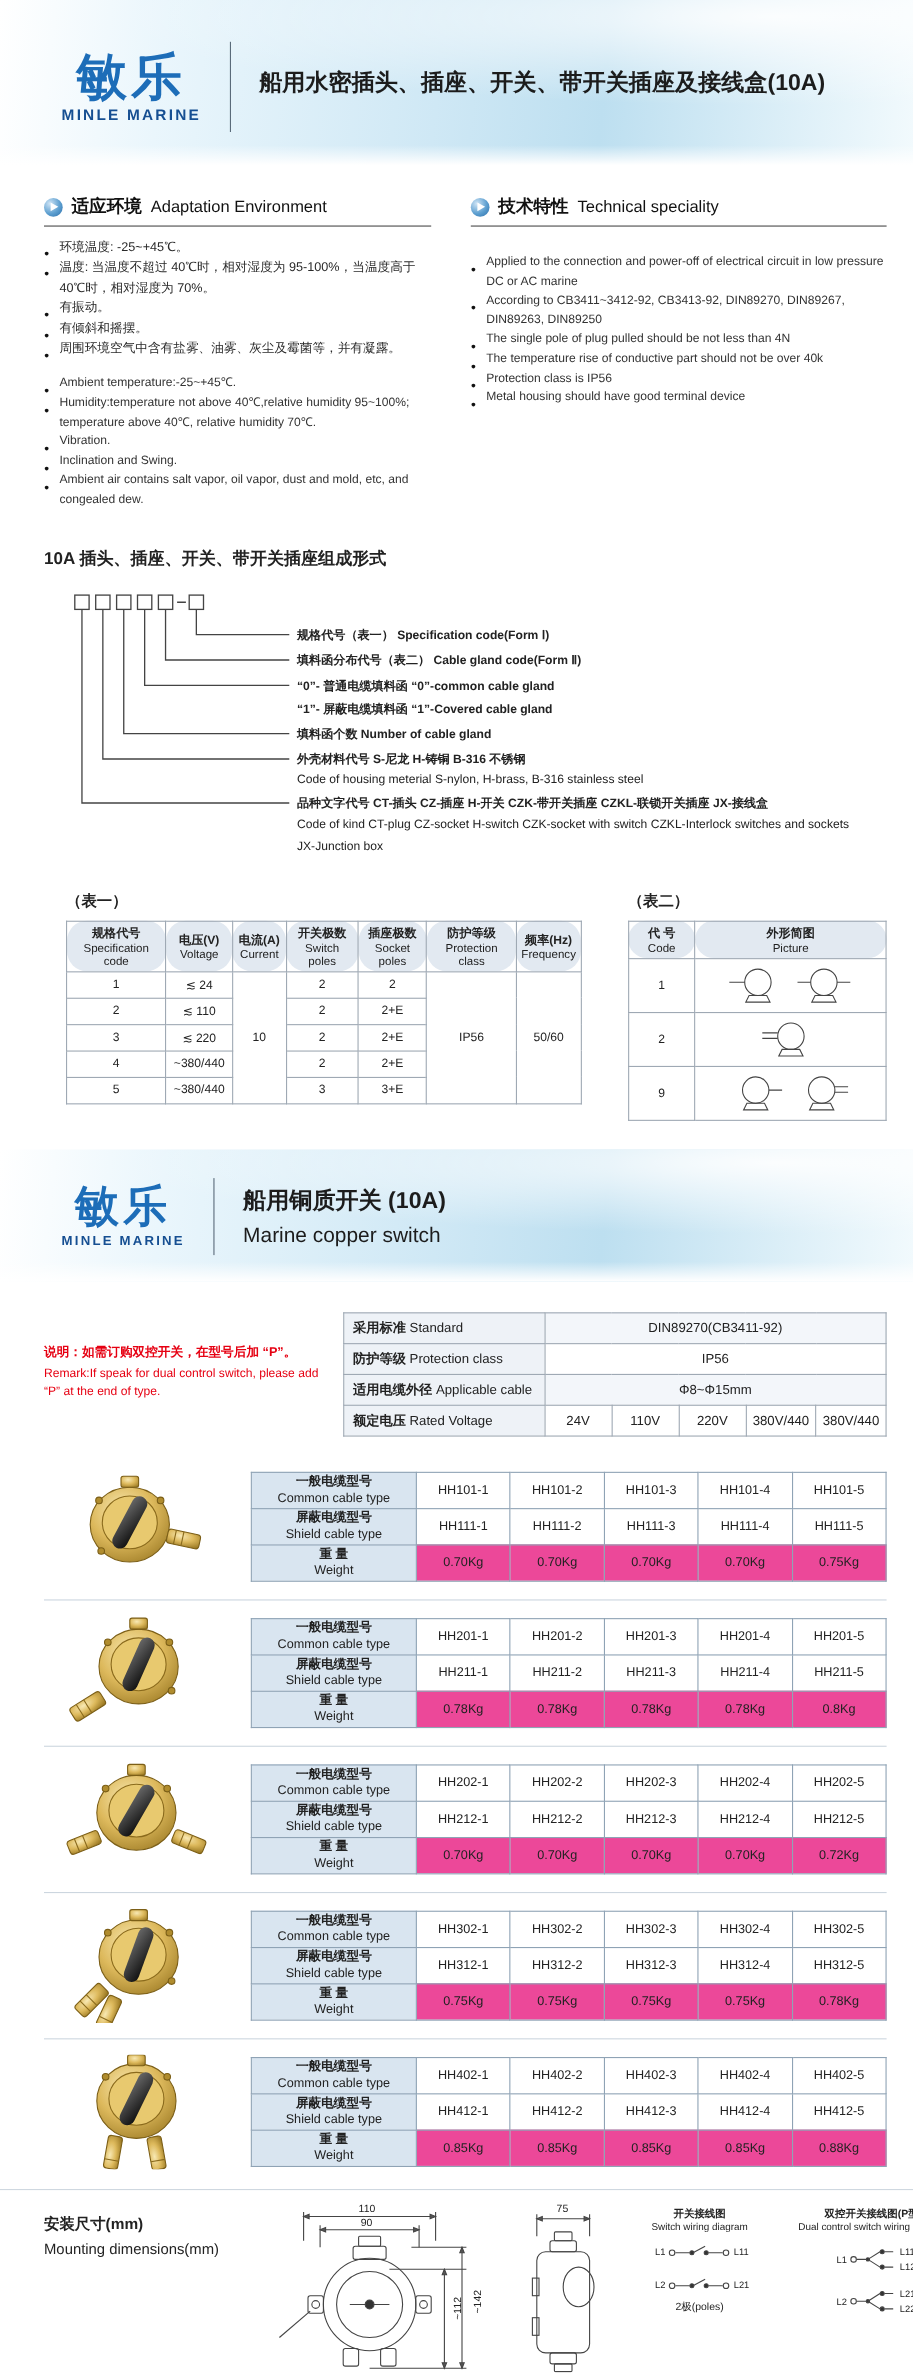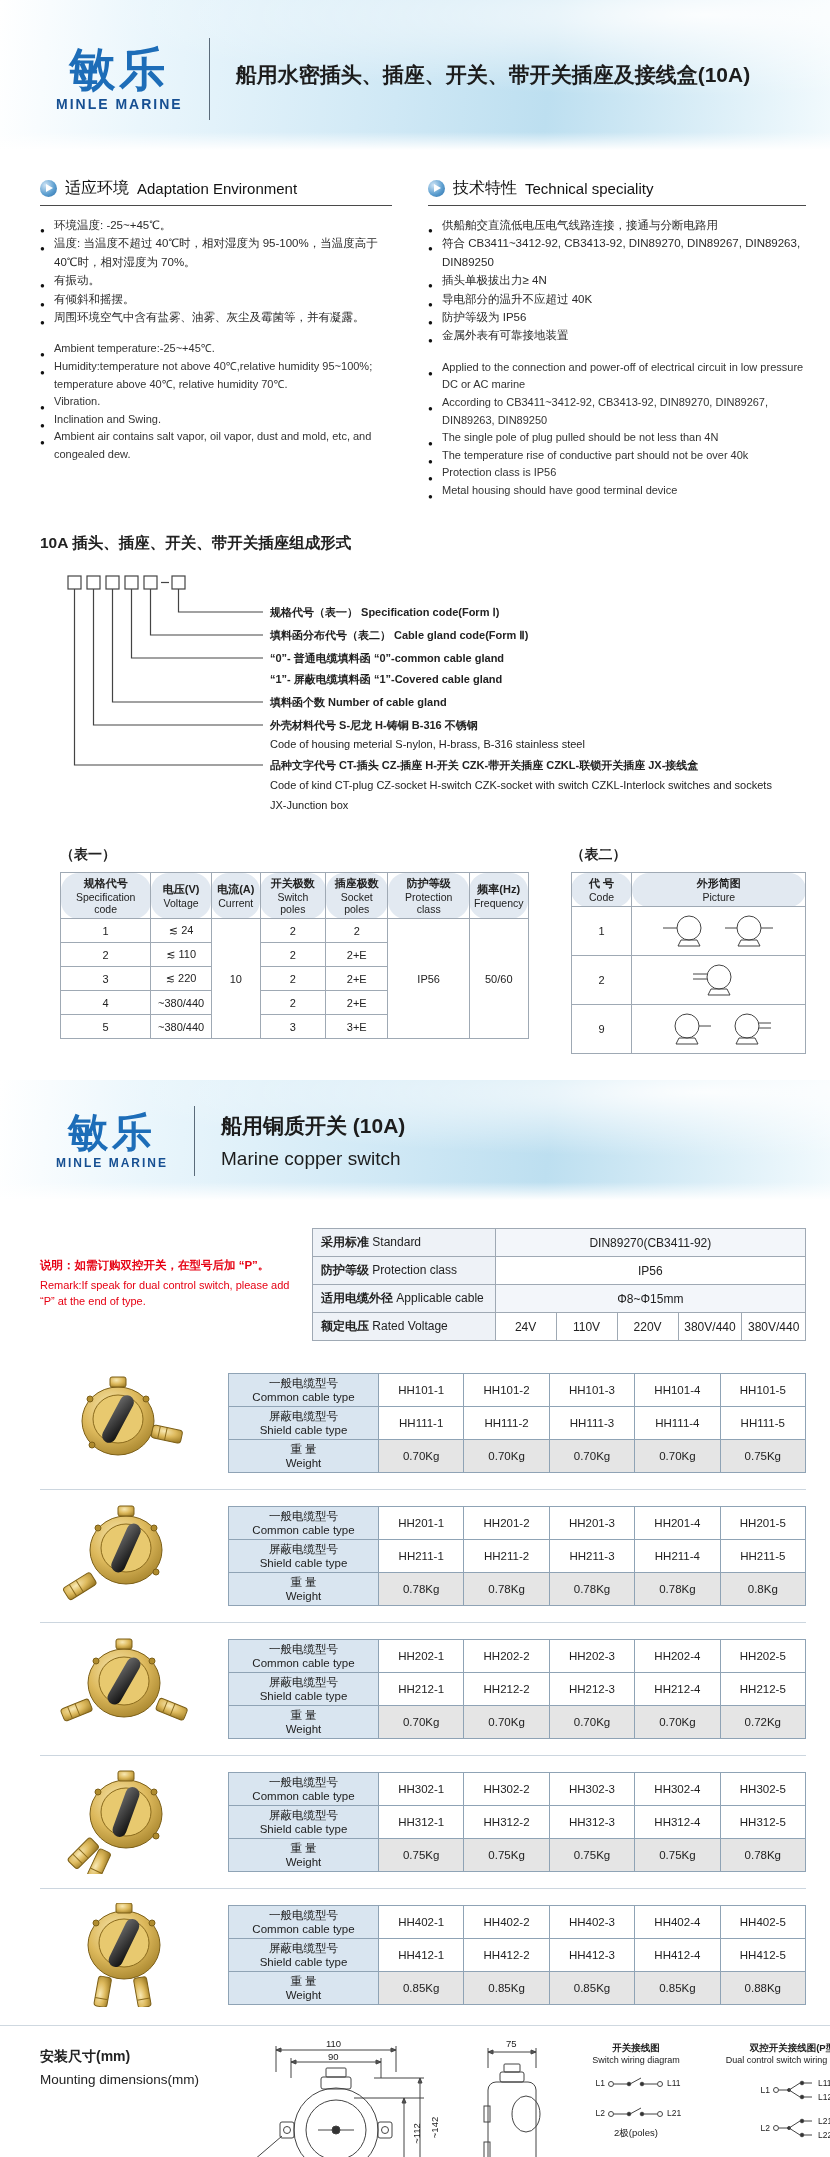--- a/index.html
+++ b/index.html
@@ -27,21 +27,21 @@
 
   
   .cols { display:flex; padding:28px 24px 0 40px; gap:36px; }
   .col-l { width:352px; flex:none; }
   .col-r { flex:1; }
   .sec-head { display:flex; align-items:center; gap:8px; border-bottom:1px solid #4a4a4a; padding-bottom:6px; margin-bottom:10px; }
   .play { width:17px; height:17px; border-radius:50%; flex:none; position:relative;
     background:radial-gradient(circle at 32% 30%, #cfe4f5, #5d9fd0 55%, #2a6da9); }
   .play::after { content:""; position:absolute; left:6px; top:4px;
     border-left:7px solid #fff; border-top:4.5px solid transparent; border-bottom:4.5px solid transparent; }
-  .sec-head .cn { font-size:16px; font-weight:normal; color:#111; }
+  .sec-head .cn { font-size:16px; font-weight:bold; color:#111; }
   .sec-head .en { font-size:15px; color:#111; }
   ul.bul { list-style:none; }
   ul.bul li { position:relative; padding-left:14px; font-size:11.5px; line-height:1.6; color:#2a2a2a; }
   ul.bul li::before { content:"●"; position:absolute; left:0; top:0; font-size:8px; line-height:1.9rem; color:#111; }
   ul.bul.en li { font-size:11px; color:#333; }
   .bul-gap { height:14px; }
 
   
   .compform { padding:34px 24px 0 40px; }
   .compform .t-cn { font-size:15.5px; font-weight:bold; }
@@ -73,22 +73,22 @@
   table.spec tr:nth-child(odd) td:not(.lab) { background:#f3f6fa; }
 
   
   .pblock { display:flex; align-items:center; gap:18px; margin:0 24px 0 40px; padding:14px 0;
     border-bottom:1px solid #ccd6df; }
   .pblock:last-of-type { border-bottom:none; }
   .pphoto { width:170px; flex:none; display:flex; justify-content:center; }
   table.ptbl { border-collapse:collapse; width:578px; }
   table.ptbl td { border:1px solid #8fa3b5; text-align:center; font-size:11.5px; height:33px; }
   table.ptbl td.plab { background:#d9e5f0; width:150px; line-height:1.25; }
-  table.ptbl td.plab .cn { font-weight:normal; }
-  table.ptbl tr.wrow td { background:#e5e5e5; }
+  table.ptbl td.plab .cn { font-weight:bold; }
+  table.ptbl tr.wrow td { background:#ec4899; }
   table.ptbl tr.wrow td.plab { background:#d9e5f0; }
 
   
   .mount { display:flex; gap:6px; padding:16px 6px 0 40px; border-top:1px solid #cfd8e0; margin-top:4px; }
   .mtitle { width:168px; flex:none; padding-top:6px; }
   .mtitle .cn { font-size:14px; font-weight:bold; }
   .mtitle .en { font-size:13.5px; margin-top:6px; }
   .draw { position:relative; flex:none; }
   .dimlbl { position:absolute; font-size:9.5px; color:#222; white-space:nowrap; }
   .wgroup { flex:none; width:152px; font-size:9px; }
@@ -157,28 +157,20 @@
         <li>Inclination and Swing.</li>
         <li>Ambient air contains salt vapor, oil vapor, dust and mold, etc, and congealed dew.</li>
       </ul>
     </div>
     <div class="col-r">
       <div class="sec-head">
         <span class="play"></span>
         <span class="cn">技术特性</span>
         <span class="en">Technical speciality</span>
       </div>
-      <ul class="bul">
-        <li>供船舶交直流低电压电气线路连接，接通与分断电路用</li>
-        <li>符合 CB3411~3412-92, CB3413-92, DIN89270, DIN89267, DIN89263, DIN89250</li>
-        <li>插头单极拔出力≥ 4N</li>
-        <li>导电部分的温升不应超过 40K</li>
-        <li>防护等级为 IP56</li>
-        <li>金属外表有可靠接地装置</li>
-      </ul>
       <div class="bul-gap"></div>
       <ul class="bul en">
         <li>Applied to the connection and power-off of electrical circuit in low pressure DC or AC marine</li>
         <li>According to CB3411~3412-92, CB3413-92, DIN89270, DIN89267, DIN89263, DIN89250</li>
         <li>The single pole of plug pulled should be not less than 4N</li>
         <li>The temperature rise of conductive part should not be over 40k</li>
         <li>Protection class is IP56</li>
         <li>Metal housing should have good terminal device</li>
       </ul>
     </div>

